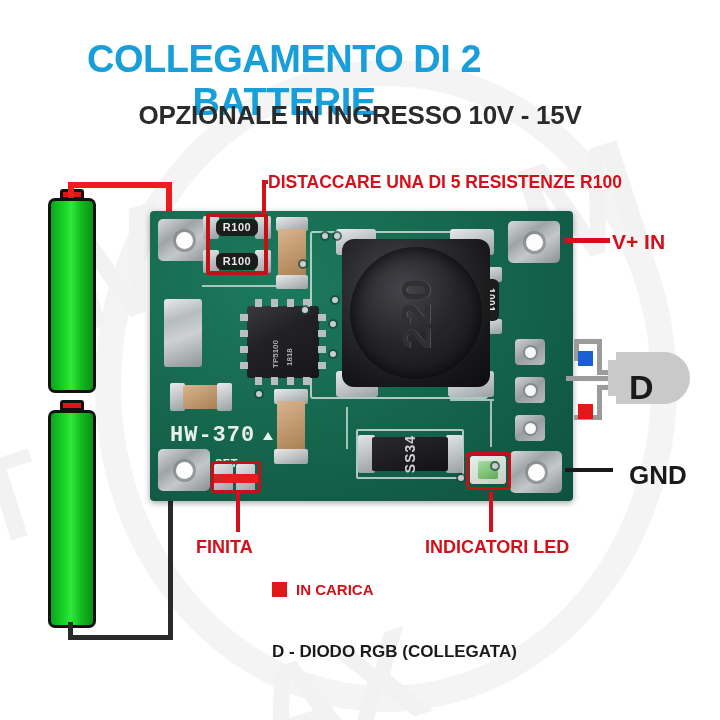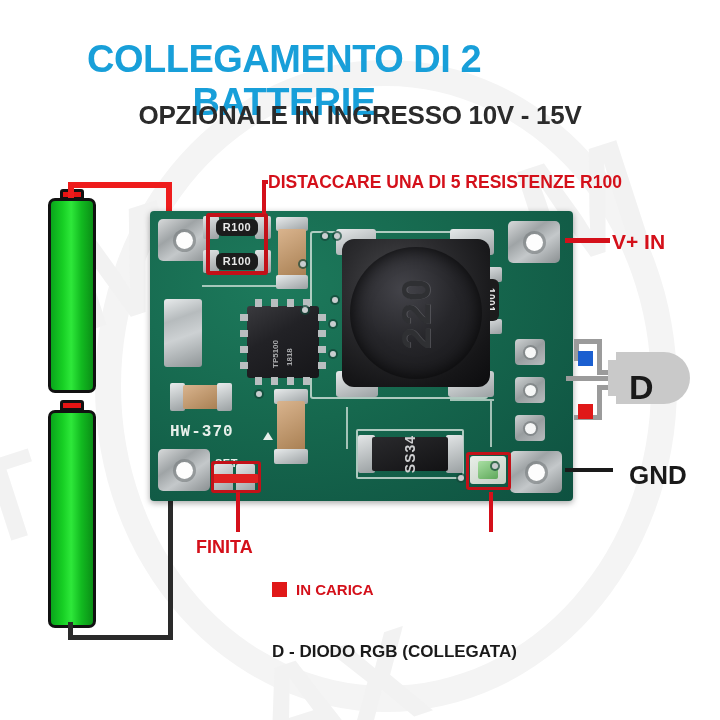--- a/index.html
+++ b/index.html
@@ -228,21 +228,21 @@
   
   #led-ind{
     position:absolute;left:320px;top:245px;width:36px;height:28px;
     background:linear-gradient(150deg,#e9efe9,#c3cfc3);border-radius:3px;
   }
   #led-ind .die{position:absolute;left:8px;top:5px;width:20px;height:18px;
     background:linear-gradient(150deg,#a9dfa3,#5ea85a);border-radius:2px;}
 
   
   #txt-hw370{
-    position:absolute;left:20px;top:212px;color:#e7efea;font-size:16px;font-weight:bold;
+    position:absolute;left:20px;top:212px;color:#e7efea;font-size:22px;font-weight:bold;
     font-family:"Liberation Mono", monospace;letter-spacing:1px;
   }
   #txt-set{
     position:absolute;left:65px;top:246px;color:#e7efea;font-size:11px;font-weight:bold;
     font-family:"Liberation Sans", sans-serif;letter-spacing:0.5px;
   }
   #tri-mark{
     position:absolute;left:113px;top:221px;width:0;height:0;
     border-left:5px solid transparent;border-right:5px solid transparent;
     border-bottom:8px solid #e7efea;
@@ -439,20 +439,21 @@
 
   <div class="dchip" id="dchip-blue"></div>
   <div class="dchip" id="dchip-red"></div>
   <div id="dbody-flange"></div>
   <div id="dbody"></div>
 
   <div class="ann ann-red" id="ann-distaccare">DISTACCARE UNA DI 5 RESISTENZE R100</div>
   <div class="ann ann-red" id="ann-vin">V+ IN</div>
   <div class="ann ann-black" id="ann-gnd">GND</div>
   <div class="ann ann-red" id="ann-jumper">FINITA</div>
+  <div class="ann ann-red" id="ann-led">INDICATORI LED</div>
   <div class="ann" id="ann-d">D</div>
 
   <div class="legend-row" id="leg1">
     <div class="sw sw-red"></div>
     <div class="lt">IN CARICA</div>
   </div>
   <div class="legend-row" id="leg3">
     <div class="lt">D - DIODO RGB (COLLEGATA)</div>
   </div>
 

